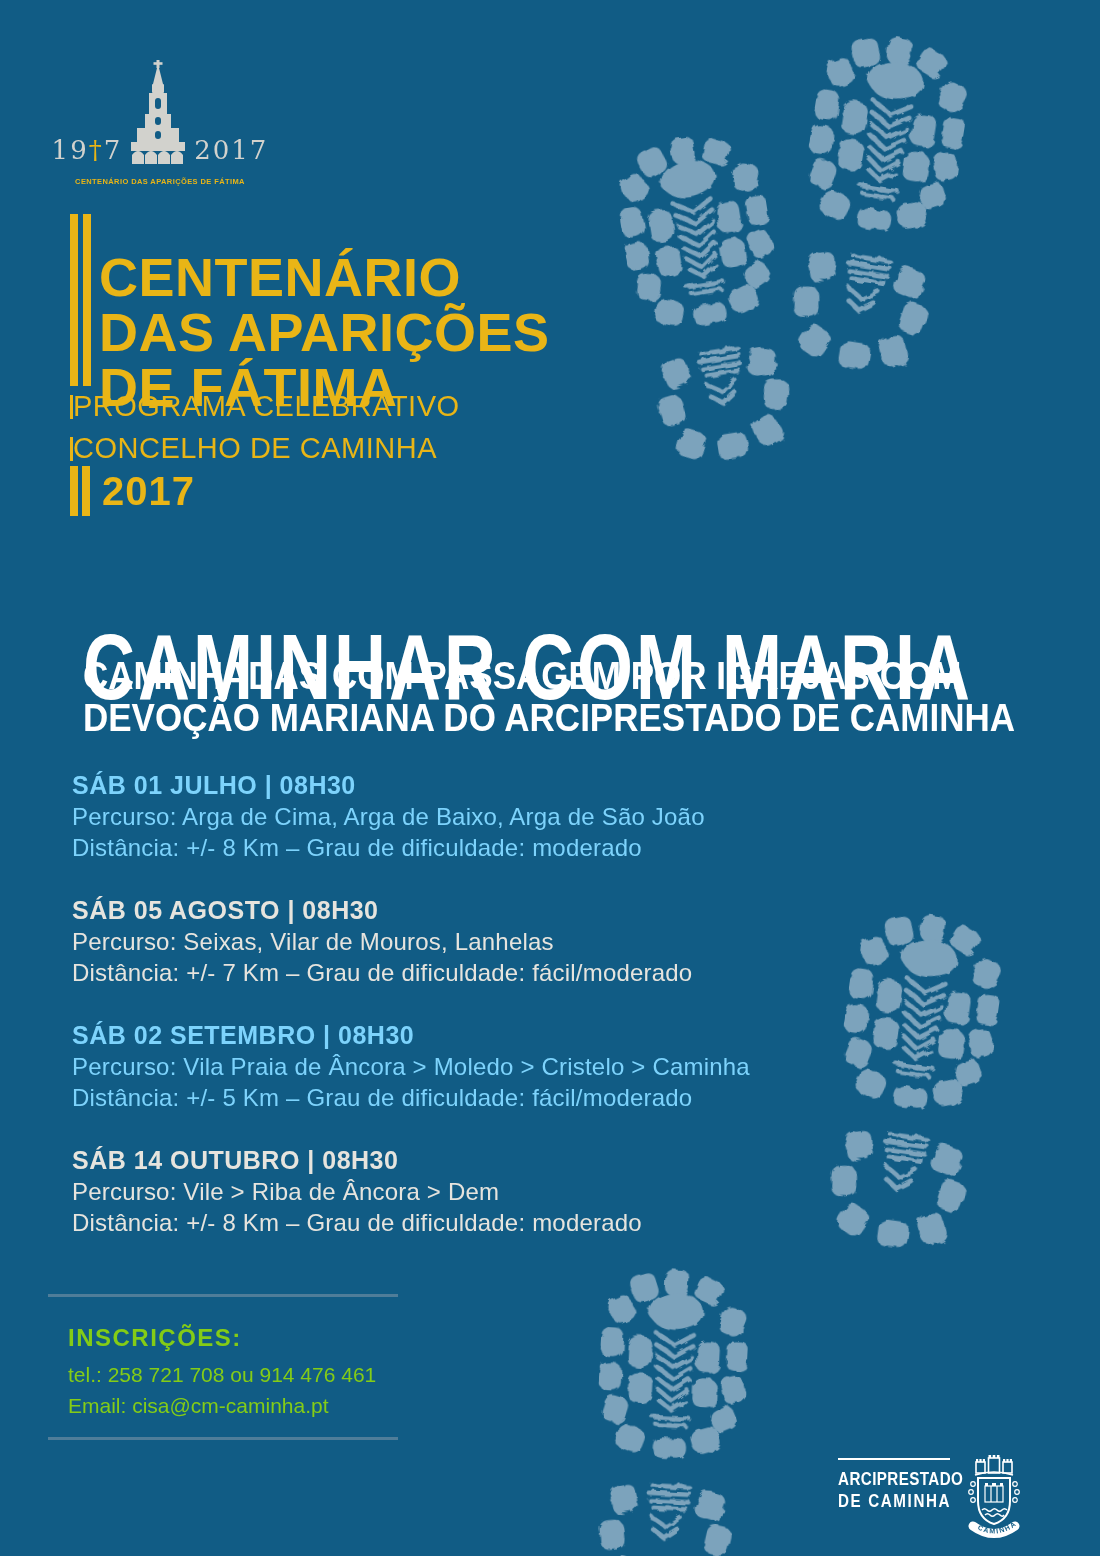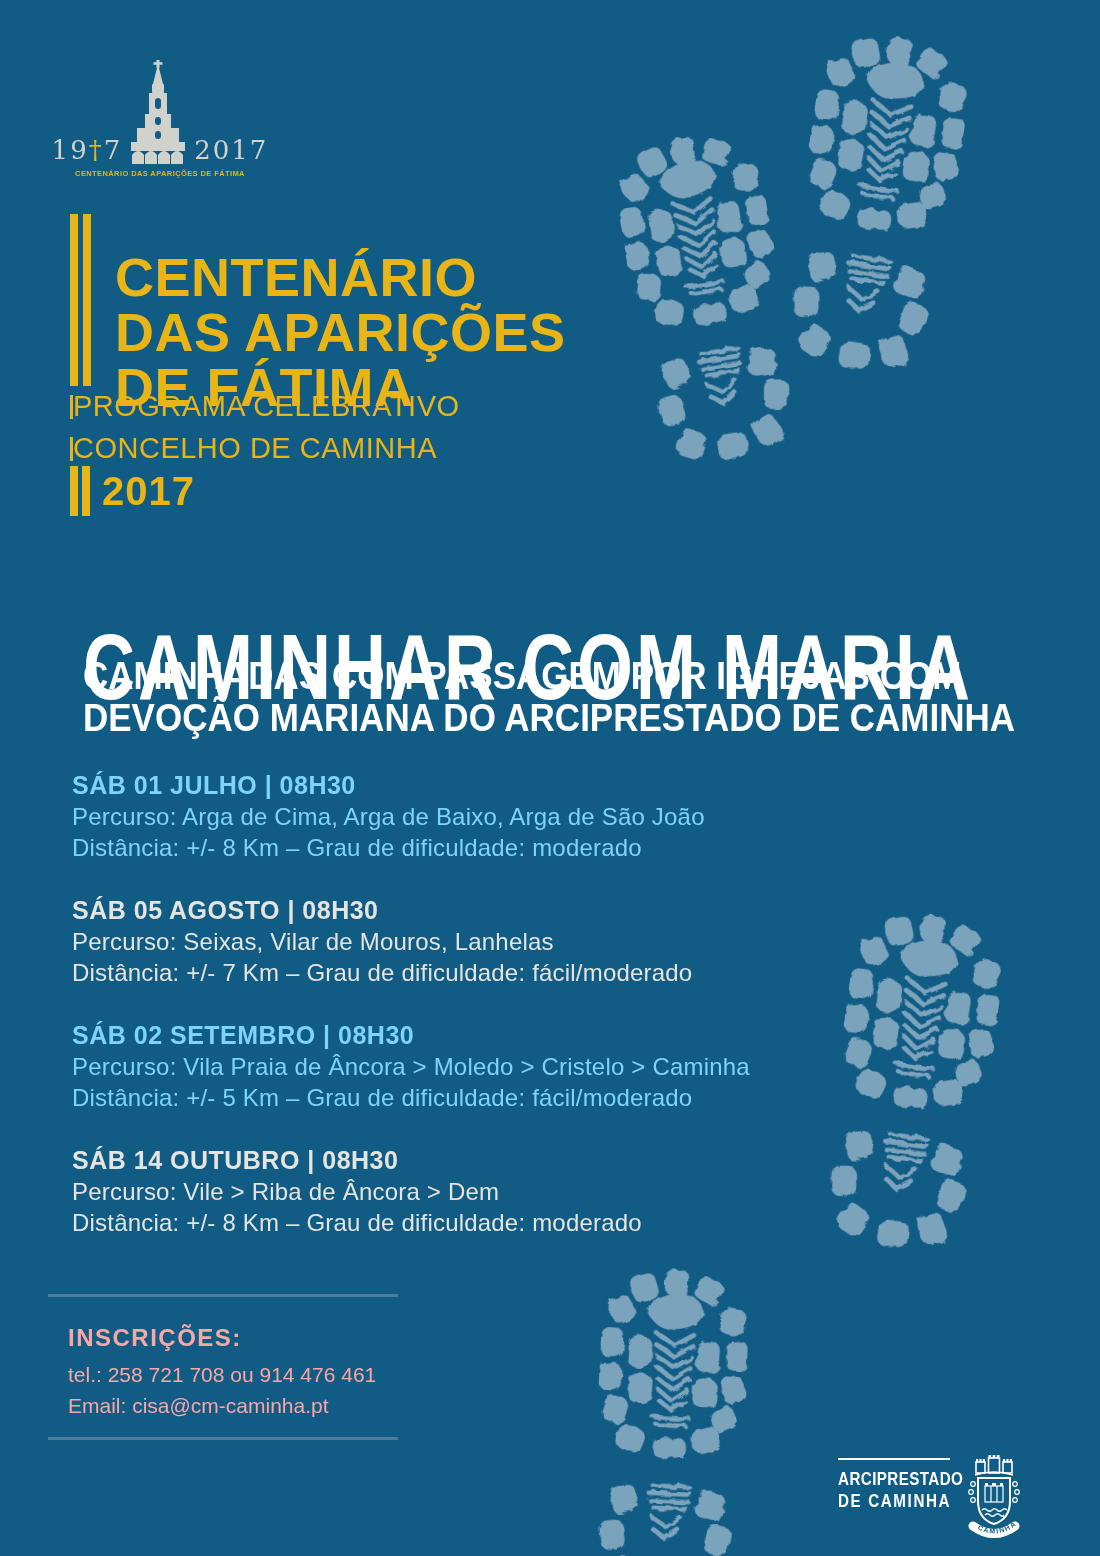--- a/index.html
+++ b/index.html
@@ -19,29 +19,29 @@
 
   .layer{position:absolute;z-index:1;}
 
   
   .fatima-logo{left:58px;top:60px;width:204px;text-align:center;}
   .emblem-row{display:flex;justify-content:center;align-items:flex-end;gap:2px;}
   .logo-year{font-family:"DejaVu Serif","Liberation Serif",serif;font-size:26px;
     color:#D2D2CD;letter-spacing:2px;line-height:1;padding-bottom:1px;white-space:nowrap;margin-top:44px;}
   .logo-year .cross{color:#E9B516;}
   .basilica{width:68px;height:104px;flex:0 0 auto;}
-  .logo-caption{margin-top:5px;font-size:7.5px;font-weight:bold;color:#E9B516;
+  .logo-caption{margin-top:13px;font-size:7.5px;font-weight:bold;color:#E9B516;
     letter-spacing:0.4px;white-space:nowrap;}
 
   
   .heading{left:70px;top:214px;display:flex;}
   .bars-double{display:flex;gap:5px;}
   .bars-double i{display:block;width:8px;background:#E9B516;}
   .heading .bars-double{height:172px;}
-  .heading-text{margin-left:24px;font-size:54px;font-weight:bold;line-height:55px;
+  .heading-text{margin-left:8px;font-size:54px;font-weight:bold;line-height:55px;
     color:#E9B516;letter-spacing:0.5px;white-space:nowrap;}
 
   .program{left:70px;top:390px;}
   .program-row{display:flex;align-items:center;margin-bottom:9px;}
   .bar-thin{width:3px;height:24px;background:#E9B516;}
   .program-row span{font-size:29px;color:#E9B516;letter-spacing:0.5px;white-space:nowrap;}
 
   .year-row{left:70px;top:466px;display:flex;align-items:center;gap:12px;}
   .year-row .bars-double{height:50px;gap:4px;}
   .year-text{font-size:40px;font-weight:bold;color:#E9B516;letter-spacing:1px;}
@@ -55,21 +55,21 @@
 
   
   .event{left:72px;width:760px;}
   .event-1{top:770px;} .event-2{top:895px;} .event-3{top:1020px;} .event-4{top:1145px;}
   .event-date{font-size:25px;font-weight:bold;line-height:31px;letter-spacing:0.5px;}
   .event-line{font-size:24px;line-height:31px;letter-spacing:0.2px;}
   .event--yellow{color:#7dd3fc;}
   .event--gray{color:#E6E4DE;}
 
   
-  .inscriptions{left:48px;top:1294px;width:350px;color:#fca5a5;}
+  .inscriptions{left:48px;top:1294px;width:350px;color:#84cc16;}
   .rule{height:3px;background:#4F7D99;}
   .ins-title{font-size:24px;font-weight:bold;letter-spacing:1.5px;margin:26px 0 6px 20px;line-height:30px;}
   .ins-line{font-size:21px;margin-left:20px;line-height:31px;}
   .inscriptions .rule.bottom{margin-top:16px;}
 
   
   .arci-logo{left:838px;top:1458px;width:112px;color:#fff;}
   .arci-rule{height:2px;background:#fff;margin-bottom:8px;}
   .arci-text{font-size:19px;font-weight:bold;line-height:22px;letter-spacing:0.5px;
     transform:scaleX(0.8);transform-origin:left top;white-space:nowrap;}

